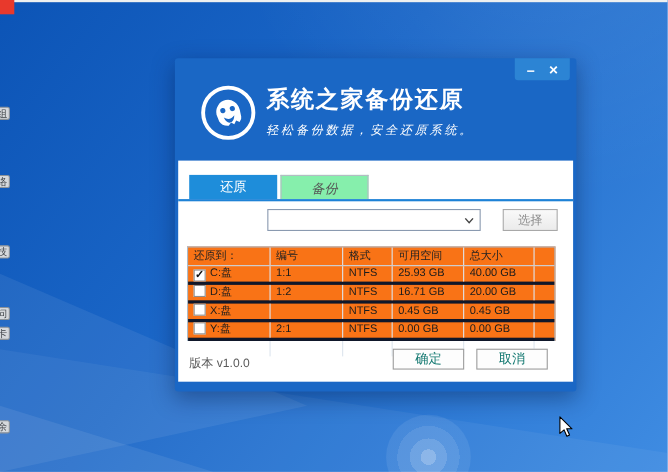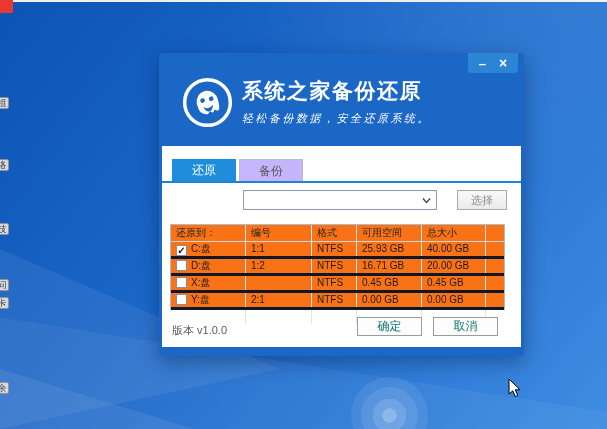--- a/index.html
+++ b/index.html
@@ -30,23 +30,23 @@
   .winctl .min{font-size:13px;font-weight:bold;line-height:10px;transform:translateY(1px);cursor:default;}
   .winctl .cls{font-size:14px;font-weight:bold;cursor:default;}
   .header{position:absolute;left:23px;top:24px;display:flex;align-items:flex-start;}
   .logo{width:51px;height:51px;flex:0 0 auto;}
   .htext{margin-left:9px;}
   .title{font-size:21px;font-weight:bold;color:#fff;letter-spacing:1.5px;line-height:26px;margin-top:1px;}
   .subtitle{font-size:11px;color:#fff;font-style:italic;letter-spacing:2.5px;margin-top:7px;}
   .content{position:absolute;left:3px;top:93px;width:359px;height:201px;background:#fff;}
   
   .tabs{position:absolute;left:10px;top:13px;display:flex;gap:3px;}
-  .tab{width:64px;height:22px;line-height:22px;text-align:center;font-size:12px;box-sizing:border-box;cursor:default;}
+  .tab{width:80px;height:22px;line-height:22px;text-align:center;font-size:12px;box-sizing:border-box;cursor:default;}
   .tab.active{background:var(--tab-blue);color:#fff;}
-  .tab.inactive{background:#c4b5fd;border:1px solid #b4bcc4;border-bottom:none;color:#555;}
+  .tab.inactive{background:#86efac;border:1px solid #b4bcc4;border-bottom:none;color:#555;font-style:italic;}
   .underline{position:absolute;left:0;top:35px;width:359px;height:2px;background:var(--underline-blue);}
   
   .gho-label{position:absolute;left:8px;top:48px;font-size:11px;color:#222;}
   .combo{position:absolute;left:81px;top:44px;width:194px;height:20px;border:1px solid #8a9ab0;background:#fff;box-sizing:border-box;}
   .combo svg{position:absolute;right:5px;top:6px;}
   .select-btn{position:absolute;left:295px;top:44px;width:50px;height:20px;border:1px solid #a8a8a8;
     background:linear-gradient(#f9f9f9,#ebebeb);color:#8b8b8b;font-size:11px;font-family:inherit;padding:0;}
   
   .table{position:absolute;left:8px;top:78px;width:335px;height:86px;border:1px solid #a9bccd;
     box-sizing:border-box;display:flex;flex-direction:column;font-size:10px;color:#1c1c1c;background:#f97316;}

